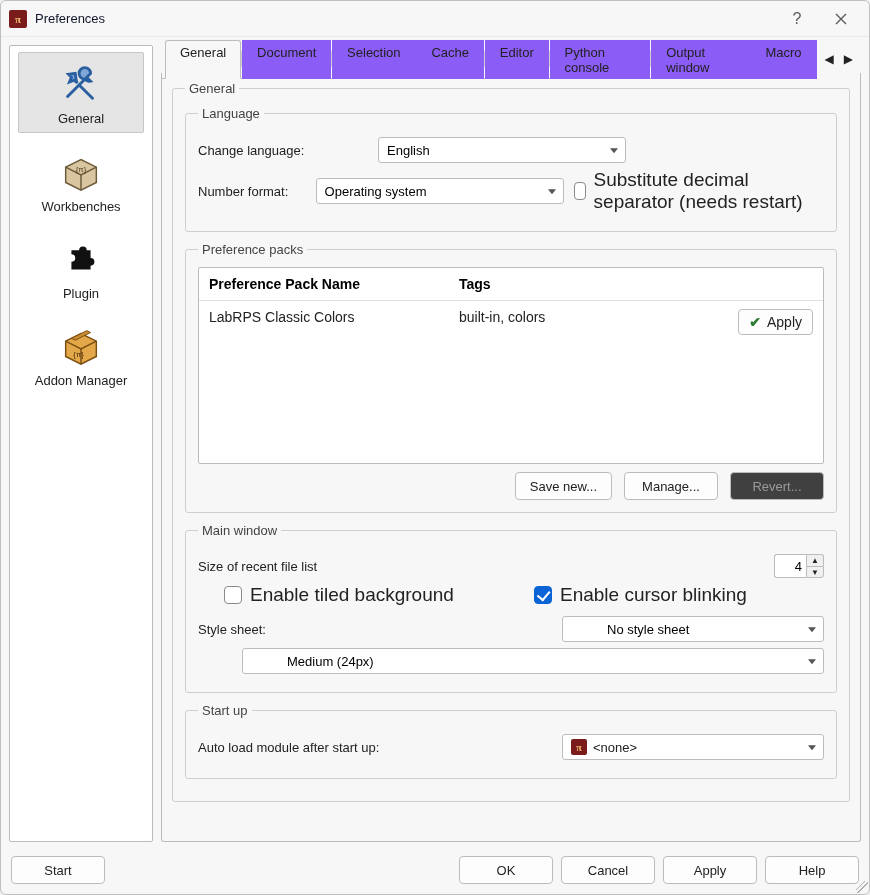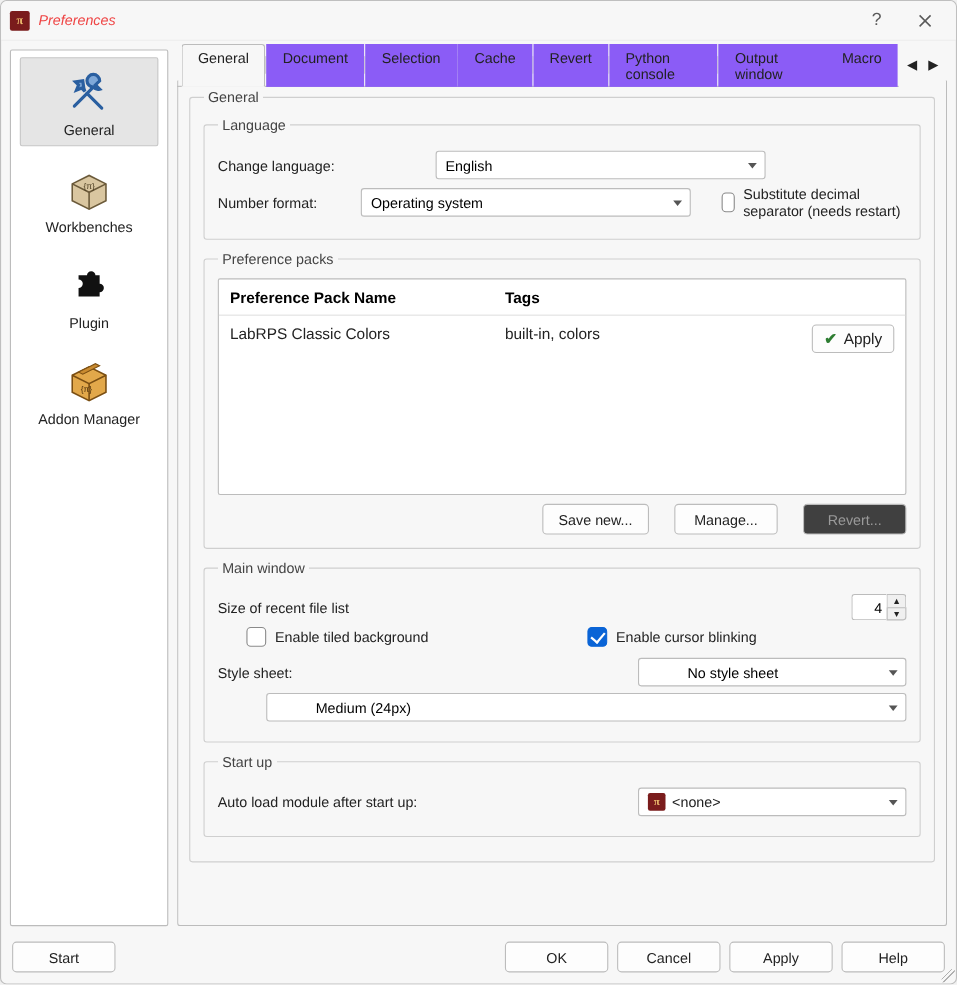--- a/index.html
+++ b/index.html
@@ -20,21 +20,21 @@
     background: #f7f7f7;
     border-bottom: 1px solid #e8e8e8;
     border-radius: 6px 6px 0 0;
   }
   .app-icon {
     width: 18px; height: 18px; margin-right: 8px;
     background: #7a1c1c; border-radius: 2px;
     display: flex; align-items: center; justify-content: center;
     color: #f0c070; font-size: 11px; font-weight: bold; font-family: serif;
   }
-  .title { flex: 1; font-size: 13px; color: #ef4444; font-style: italic; }
+  .title { flex: 1; font-size: 13px; color: #0f172a; }
   .titlebtn { width: 44px; height: 28px; display:flex; align-items:center; justify-content:center; color:#5a5a5a; }
   .body {
     flex: 1; display: flex; padding: 8px; gap: 8px;
   }
   
   .catlist {
     width: 144px; background:#fff; border:1px solid #bcbcbc; border-radius:2px;
     padding: 6px 4px;
   }
   .cat {
@@ -67,34 +67,34 @@
     flex:1; border:1px solid #bcbcbc; border-top:none;
     background:#f7f7f7; padding:8px 10px 10px 10px; overflow:auto;
     border-radius:0 0 3px 3px;
   }
   fieldset.group {
     border:1px solid #cfcfcf; border-radius:3px;
     margin:0 0 10px 0; padding: 10px 12px 12px 12px;
   }
   fieldset.group > legend { font-size:13px; color:#444; padding:0 4px; }
 
-  .row { display:flex; align-items:center; gap:28px; margin:6px 0; font-size:13px; color:#222;}
+  .row { display:flex; align-items:center; gap:10px; margin:6px 0; font-size:13px; color:#222;}
   .row .lab { width: 170px; }
   select.sel, .selbox {
     height:26px; border:1px solid #bcbcbc; background:#fff; border-radius:3px;
     font-size:13px; padding: 2px 24px 2px 8px; min-width:160px;
     appearance:none; position:relative;
   }
   .selwrap { position:relative; display:inline-block; }
   .selwrap::after{
     content:""; position:absolute; right:8px; top:50%; transform:translateY(-35%);
     border-left:4px solid transparent; border-right:4px solid transparent; border-top:5px solid #555;
     pointer-events:none;
   }
-  .check { display:flex; align-items:center; gap:8px; font-size:13px; color:#222;}
+  .check { display:flex; align-items:center; gap:8px; font-size:19px; color:#222;}
   .cbox { width:18px; height:18px; border:1px solid #8a8a8a; border-radius:4px; background:#fff; display:inline-flex; align-items:center; justify-content:center;}
   .cbox.checked { background:#0a64d6; border-color:#0a64d6; }
   .cbox.checked::after{ content:""; width:6px; height:10px; border:solid #fff; border-width:0 2px 2px 0; transform:rotate(40deg) translateY(-1px);}
   .spin { display:flex; align-items:center; }
   .spin input{ width:32px; height:24px; text-align:right; padding-right:4px; border:1px solid #bcbcbc; border-right:none; border-radius:3px 0 0 3px; font-size:13px;}
   .spin .btns{ display:flex; flex-direction:column; }
   .spin .btns div{ width:18px; height:12px; border:1px solid #bcbcbc; background:#f0f0f0; font-size:8px; display:flex; align-items:center; justify-content:center;}
   .spin .btns div:first-child{ border-radius:0 3px 0 0; border-bottom:none;}
   .spin .btns div:last-child{ border-radius:0 0 3px 0;}
 
@@ -105,28 +105,28 @@
   .ptable .c1{ flex: 0 0 250px; }
   .ptable .c2{ flex:1; }
   .ptable .c3{ flex:0 0 100px; display:flex; align-items:center; justify-content:flex-end;}
   .ptable .prow{ display:flex; font-size:14px; color:#222;}
   .applybtn {
     border:1px solid #bcbcbc; border-radius:4px; background:#fdfdfd;
     padding:4px 10px; display:flex; align-items:center; gap:6px; font-size:14px;
   }
   .tick { color:#2e7d32; font-weight:bold; }
 
-  .btnrow { display:flex; gap:23px; justify-content:flex-end; margin-top:8px;}
+  .btnrow { display:flex; gap:12px; justify-content:flex-end; margin-top:8px;}
   button.btn, .btn {
     height:28px; min-width:94px; padding:0 14px; font-size:13px;
     border:1px solid #bcbcbc; border-radius:4px; background:#fdfdfd; color:#222;
   }
   .btn[disabled]{ color:#9a9a9a; background:#404040; }
 
-  .wide .selwrap, .wide select { width: 300px; }
+  .wide .selwrap, .wide select { width: 248px; }
   .fullsel .selwrap, .fullsel select { width: 100%; padding-left: 44px; }
   .twocol { display:flex; gap:20px;padding-left:26px; }
   .twocol > div { flex:1; }
 
   
   .iconsel { display:flex; align-items:center; gap:6px; }
   .iconsel .app-icon{ width:16px;height:16px; font-size:10px; margin-right:0;}
 
   
   .footer {
@@ -212,21 +212,21 @@
       <div class="tabsrow">
         <div class="tabs">
           <div class="tab active">General</div>
           <div class="tabsep"></div>
           <div class="tab">Document</div>
           <div class="tabsep"></div>
           <div class="tab">Selection</div>
           <div class="tabsep"></div>
           <div class="tab">Cache</div>
           <div class="tabsep"></div>
-          <div class="tab">Revert</div>
+          <div class="tab">Editor</div>
           <div class="tabsep"></div>
           <div class="tab">Python console</div>
           <div class="tabsep"></div>
           <div class="tab">Output window</div>
           <div class="tabsep"></div>
           <div class="tab">Macro</div>
         </div>
         <div class="tabnav">
           <div class="tri">◀</div>
           <div class="tri">▶</div>

